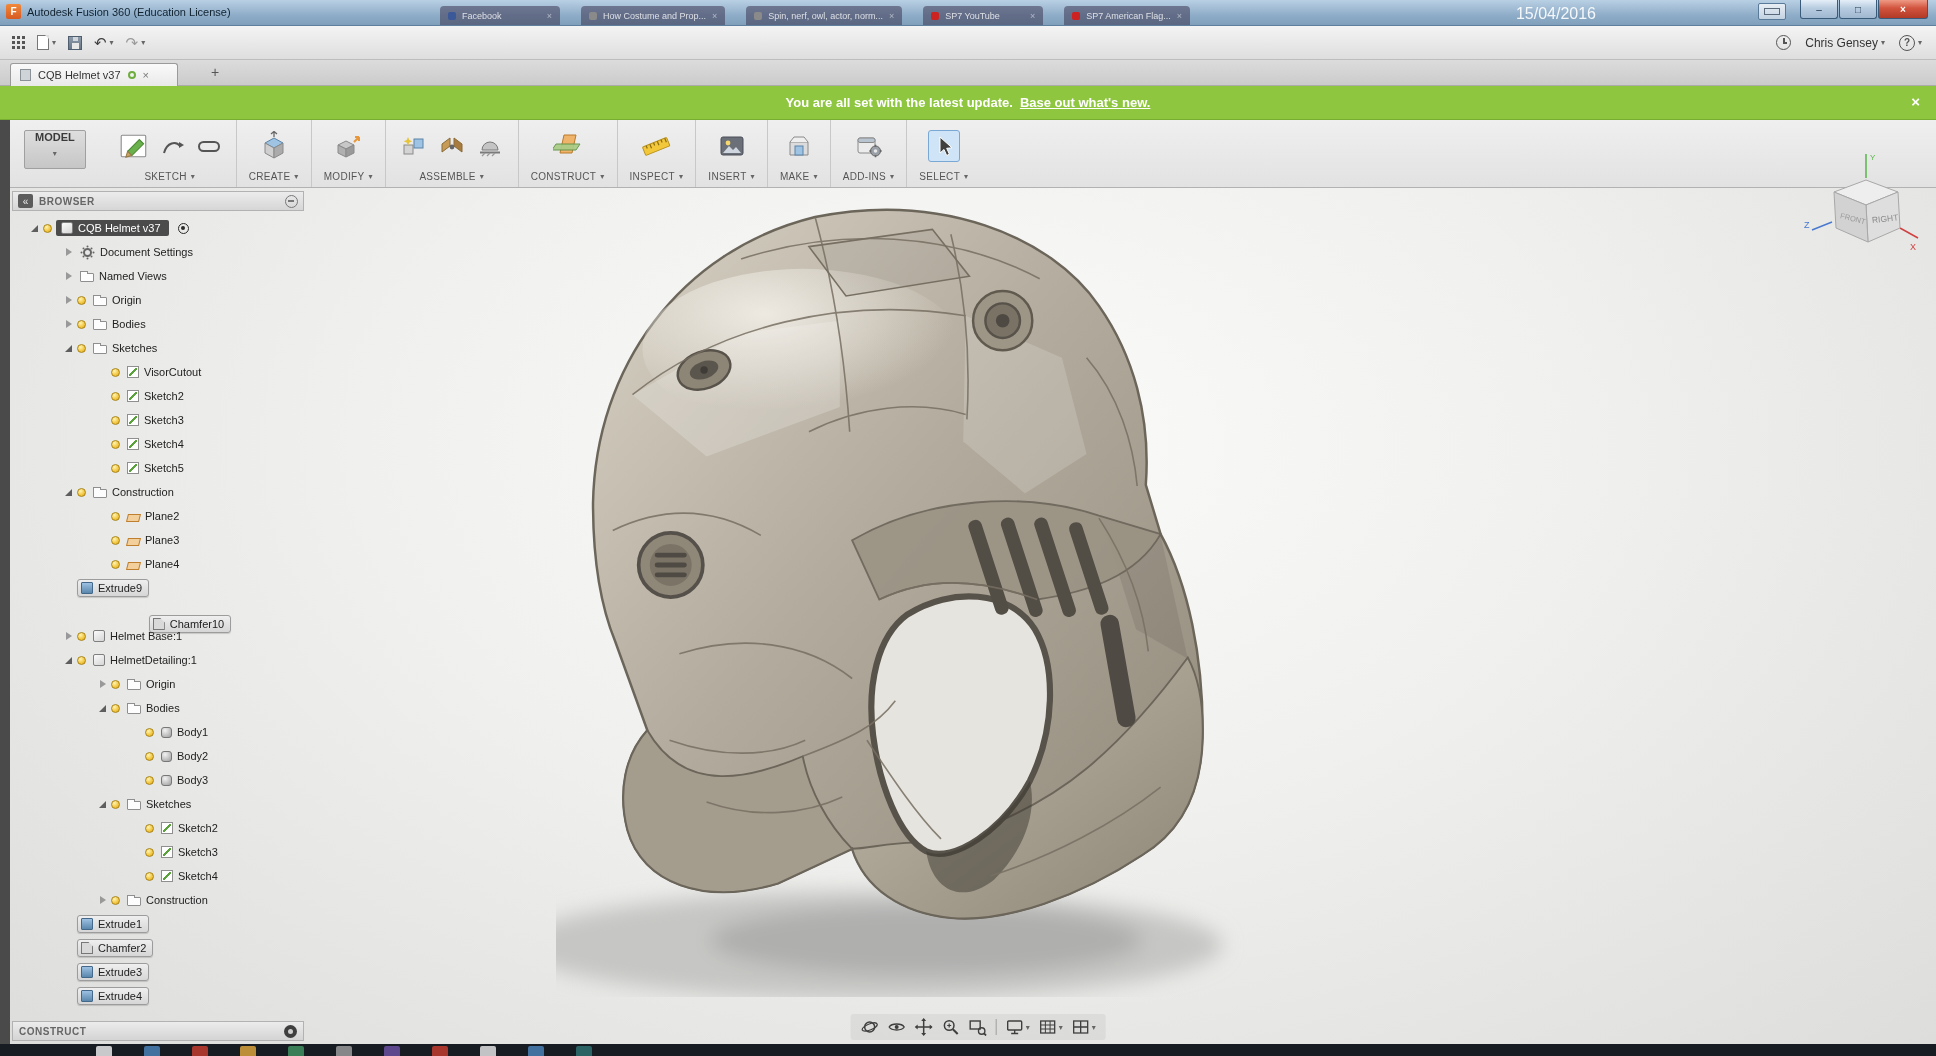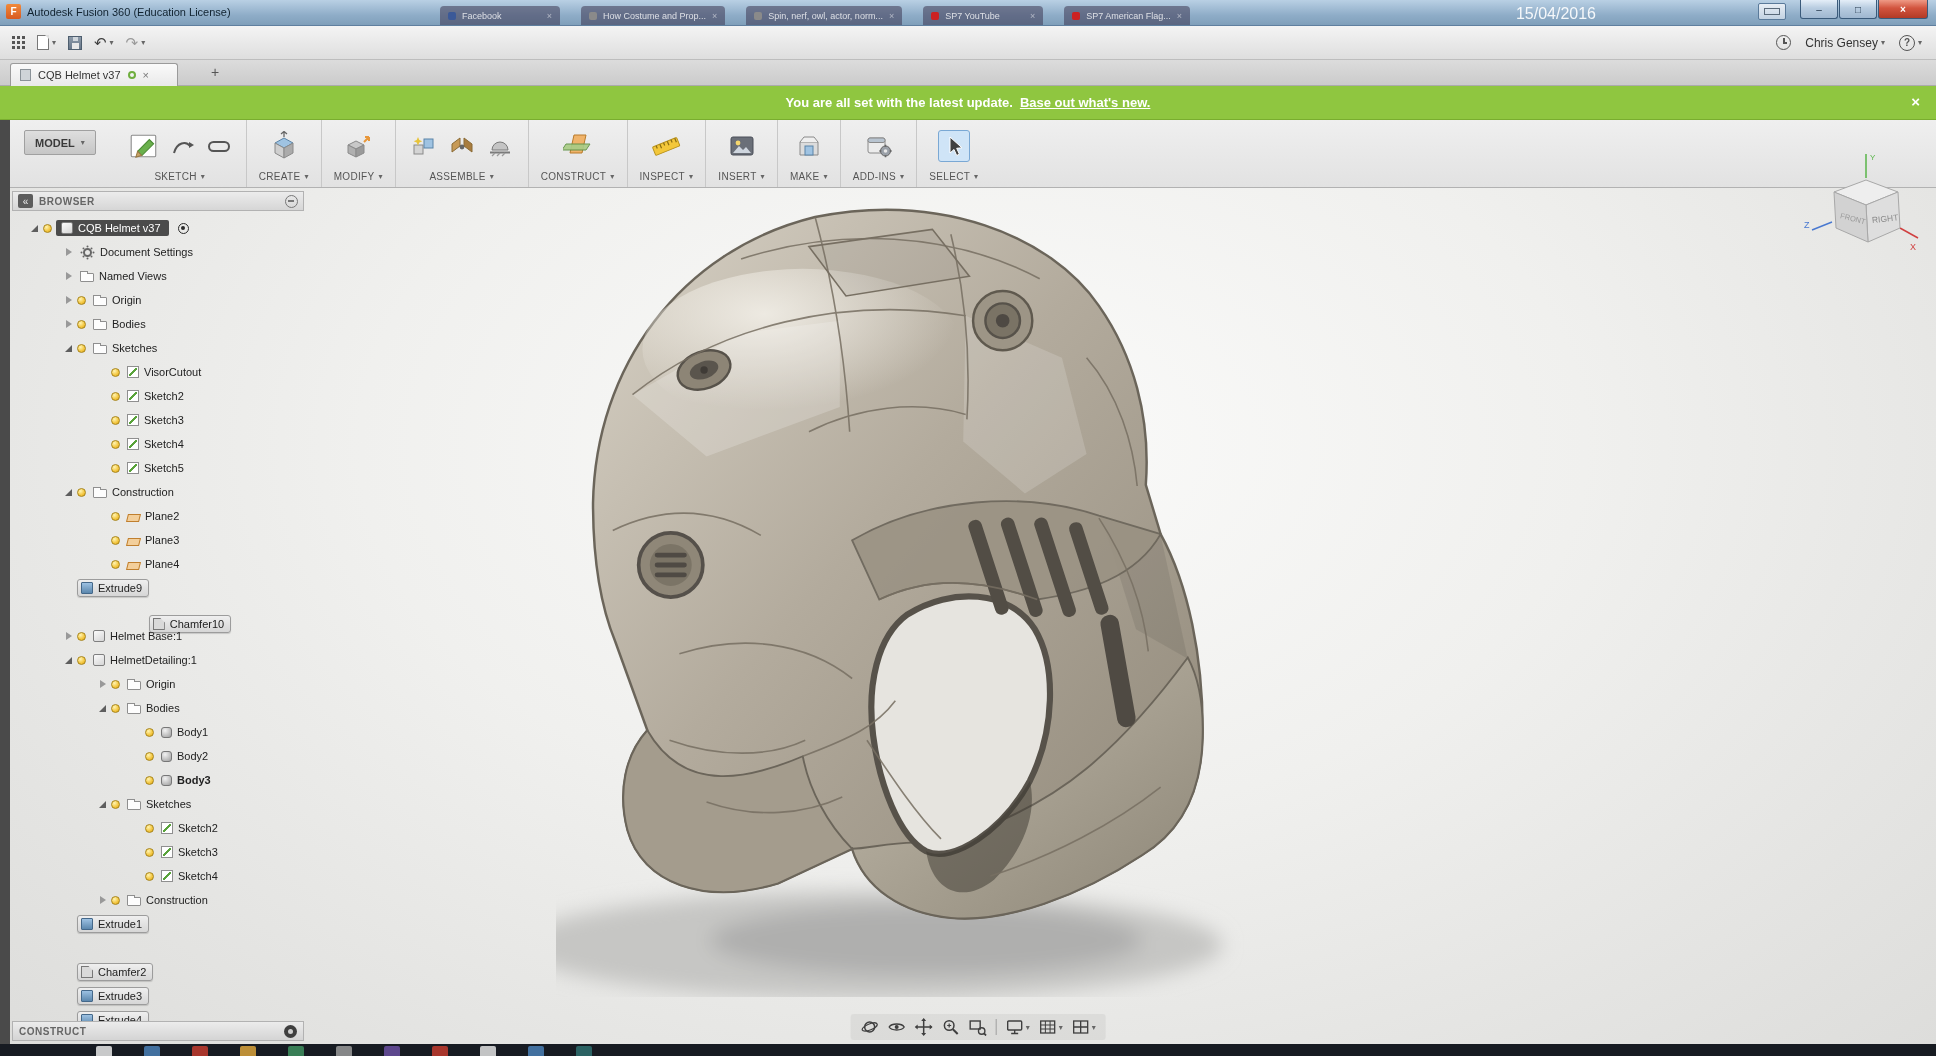--- a/index.html
+++ b/index.html
@@ -69,23 +69,23 @@
   
   .banner { position:absolute; top:86px; left:0; right:0; height:34px; background:#8fc640;
     border-bottom:1px solid #79ad2f; display:flex; align-items:center; justify-content:center; gap:7px;
     font-size:13px; font-weight:bold; color:#fff; }
   .banner a { color:#fff; text-decoration:underline; }
   .bannerx { position:absolute; right:16px; top:7px; font-size:15px; font-weight:bold; color:#fff; }
 
   
   .ribbon { position:absolute; top:120px; left:0; right:0; height:68px;
     background:linear-gradient(#efefef,#e2e2e2); border-bottom:1px solid #b2b2b2; display:flex; }
-  .model-chip { margin:10px 18px 0 24px; height:25px; padding:0 10px; align-self:flex-start;
+  .model-chip { margin:10px 18px 0 24px; height:39px; padding:0 10px; align-self:flex-start;
     background:linear-gradient(#dedede,#c6c6c6); border:1px solid #a0a0a0; border-radius:2px;
-    display:flex; align-items:center; gap:6px; font-size:11px; font-weight:bold; color:#3a3a3a; }
+    display:flex; align-items:center; gap:6px; font-size:11px; font-weight:bold; color:#3a3a3a;flex-direction:column; }
   .rgroup { display:flex; flex-direction:column; align-items:center; justify-content:space-between;
     padding:5px 12px 5px; border-left:1px solid #c8c8c8; }
   .rgroup:first-of-type { border-left:none; }
   .ricons { height:42px; display:flex; align-items:center; gap:6px; }
   .rbtn { display:flex; align-items:center; justify-content:center; padding:2px; border-radius:3px; }
   .rbtn.active { background:#cfe4f7; border:1px solid #7aa8d4; }
   .rlabel { font-size:10px; color:#555; display:flex; align-items:center; gap:4px; letter-spacing:.3px; }
 
   
   .canvas { position:absolute; top:188px; left:10px; right:0; bottom:12px;
@@ -735,21 +735,21 @@
         </span>
       </div>
       <div class="trow" style="padding-left: 116px;">
         <span class="disc"></span>
         <span class="bulb"></span>
         <span class="labelwrap">
           <span class="ticon ic-body"></span>
           <span class="tlabel">Body2</span>
         </span>
       </div>
-      <div class="trow" style="padding-left: 116px; font-weight: bold;">
+      <div class="trow" style="padding-left: 116px;">
         <span class="disc"></span>
         <span class="bulb"></span>
         <span class="labelwrap">
           <span class="ticon ic-body"></span>
           <span class="tlabel">Body3</span>
         </span>
       </div>
       <div class="trow" style="padding-left: 82px;">
         <span class="disc open"></span>
         <span class="bulb"></span>
@@ -790,21 +790,21 @@
           <span class="tlabel">Construction</span>
         </span>
       </div>
       <div class="trow" style="padding-left: 48px;">
         <span class="disc"></span>
         <span class="labelwrap chipw">
           <span class="ticon ic-extrude"></span>
           <span class="tlabel">Extrude1</span>
         </span>
       </div>
-      <div class="trow" style="padding-left: 48px; margin-top: 24px;">
+      <div class="trow" style="padding-left: 48px;">
         <span class="disc"></span>
         <span class="labelwrap chipw">
           <span class="ticon ic-chamfer"></span>
           <span class="tlabel">Chamfer2</span>
         </span>
       </div>
       <div class="trow" style="padding-left: 48px;">
         <span class="disc"></span>
         <span class="labelwrap chipw">
           <span class="ticon ic-extrude"></span>

